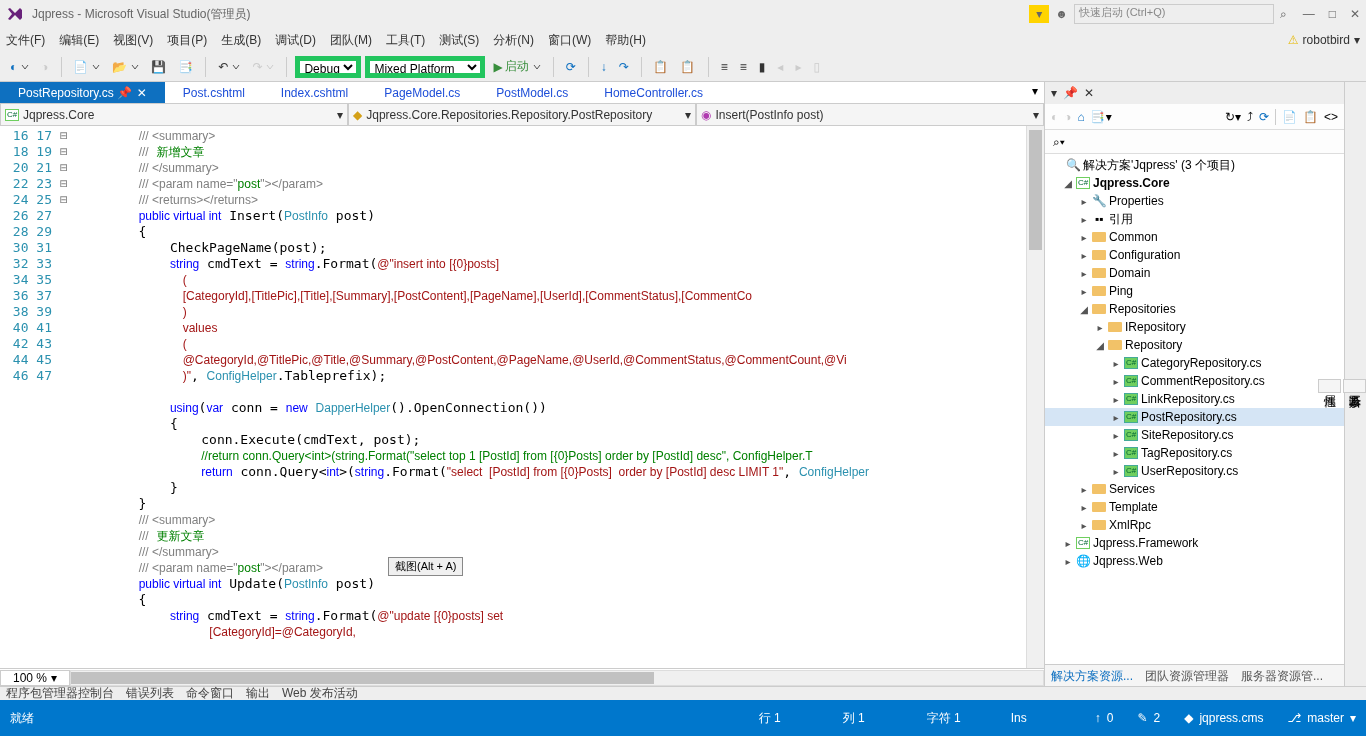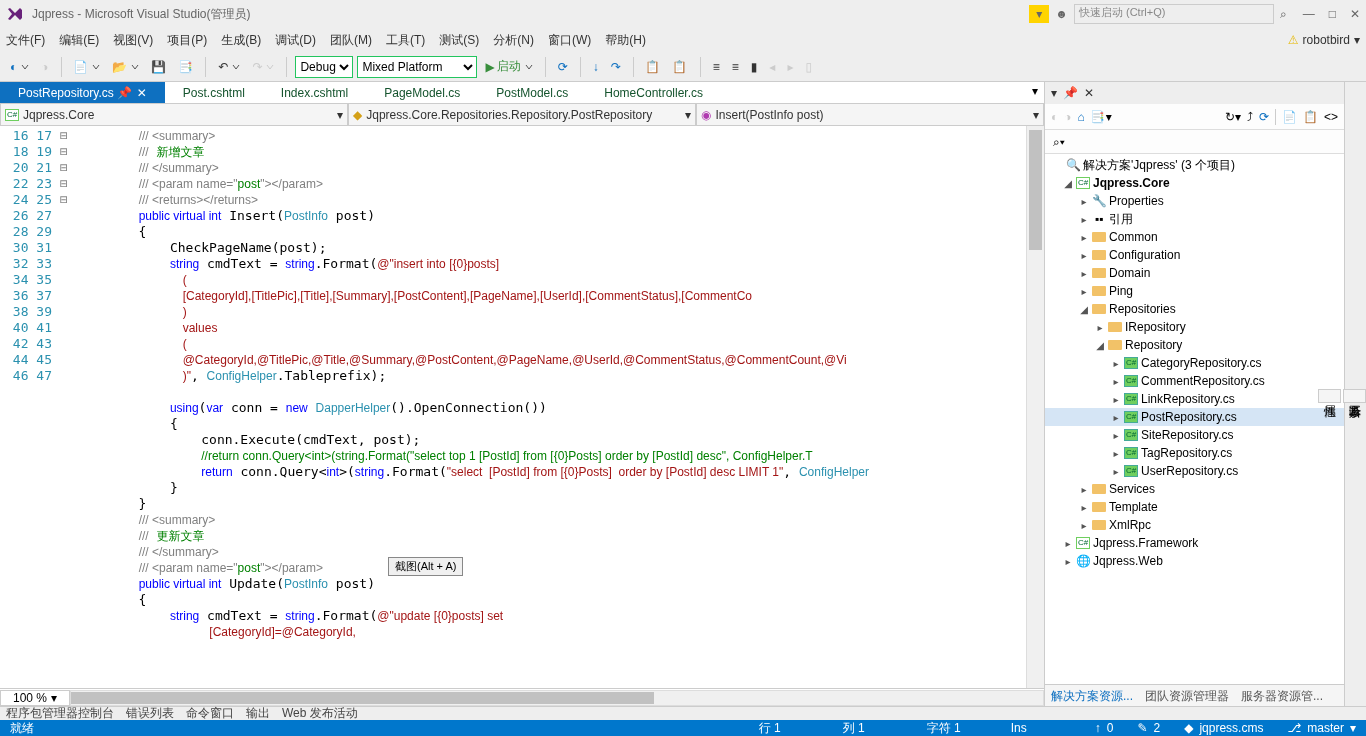--- a/index.html
+++ b/index.html
@@ -18,34 +18,34 @@
 
 .menubar { height: 24px; background: #eee; display: flex; align-items: center; padding: 0 6px; gap: 14px; color: #333; }
 .menubar .user { margin-left: auto; display: flex; align-items: center; gap: 4px; }
 .menubar .user .warn { color: #e6b800; }
 
 
 .toolbar { height: 30px; background: #eee; border-bottom: 1px solid #ccc; display: flex; align-items: center; padding: 0 6px; gap: 4px; }
 .toolbar .sep { width: 1px; height: 20px; background: #ccc; margin: 0 4px; }
 .toolbar .btn { padding: 2px 4px; display: flex; align-items: center; gap: 2px; color: #333; }
 .toolbar .btn.green { color: #388e3c; }
-.toolbar select { height: 22px; border: 1px solid #22c55e; background: #fff; font-size: 12px; }
+.toolbar select { height: 22px; border: 5px solid #22c55e; background: #fff; font-size: 12px; }
 .toolbar .dd { display: flex; align-items: center; }
 .toolbar .dd svg { margin-left:2px; }
 
 
 .mainrow { flex: 1; display: flex; min-height: 0; }
 .editorcol { flex: 1; display: flex; flex-direction: column; min-width: 0; }
 .sidecol { width: 300px; border-left: 1px solid #ccc; display: flex; flex-direction: column; background: #f5f5f5; }
 .gutter-right { width: 22px; background: #eee; border-left: 1px solid #ccc; writing-mode: vertical-rl; text-orientation: mixed; font-size: 11px; display:flex; flex-direction:column; align-items:center; padding-top:4px; gap:2px; }
 .gutter-right .gtab { padding: 6px 2px; border:1px solid #ccc; background:#f5f5f5; }
 
 
 .doctabs { height: 22px; background: #fff; display: flex; border-bottom: 1px solid #ccc; }
-.doctabs .tab { padding: 2px 18px; color: #14532d; display: flex; align-items: center; gap: 4px; }
+.doctabs .tab { padding: 2px 18px; color: #1d4ed8; display: flex; align-items: center; gap: 4px; }
 .doctabs .tab.active { background: #0e70c0; color: #fff; }
 .doctabs .spacer { flex: 1; }
 
 
 .navbar { height: 22px; display: flex; border-bottom: 1px solid #ccc; }
 .navbar .drop { flex: 1; border: 1px solid #ccc; border-top: none; border-bottom: none; display: flex; align-items: center; padding: 0 4px; gap: 4px; font-size: 11px; color: #333; background:#f5f5f5; }
 .navbar .drop .arrow { margin-left: auto; }
 
 
 .editor { flex: 1; display: flex; min-height: 0; background: #fff; position: relative; }
@@ -79,21 +79,21 @@
 .tree .row .ico { width: 14px; text-align: center; }
 .tree .row .bold { font-weight: bold; }
 .panelfoot { height: 22px; border-top: 1px solid #ccc; display: flex; font-size: 11px; background:#f5f5f5;text-align:center; }
 .panelfoot .pt { padding: 3px 6px; color: #0e70c0; }
 .panelfoot .pt.inactive { color: #555; }
 
 
 .bottomtabs { height: 14px; background: #eee; border-top: 1px solid #ccc; display: flex; align-items: center; padding: 0 6px; gap: 12px; color: #444; font-size: 12px; }
 
 
-.statusbar { height: 16px; background: #0077cc; color: #fff; display: flex; align-items: center; padding: 0 10px; gap: 24px; font-size: 12px; }
+.statusbar { height: 36px; background: #0077cc; color: #fff; display: flex; align-items: center; padding: 0 10px; gap: 24px; font-size: 12px; }
 .statusbar .seg { display: flex; align-items: center; gap: 6px; }
 .statusbar .spacer { flex: 1; }
 .statusbar .ct { min-width: 60px; }
 
 .csicon { display:inline-block; width:14px; height:12px; background:#6fcf5f; border:1px solid #4a9; font-size:8px; line-height:10px; text-align:center; color:#063; }
 .foldericon { display:inline-block; width:14px; height:10px; background:#f2c268; border-radius:1px; }
 .projicon { display:inline-block; width:14px; height:12px; background:#fff; border:1px solid #6fcf5f; font-size:8px; line-height:10px; text-align:center; color:#063; }
 </style>
 </head>
 <body>

